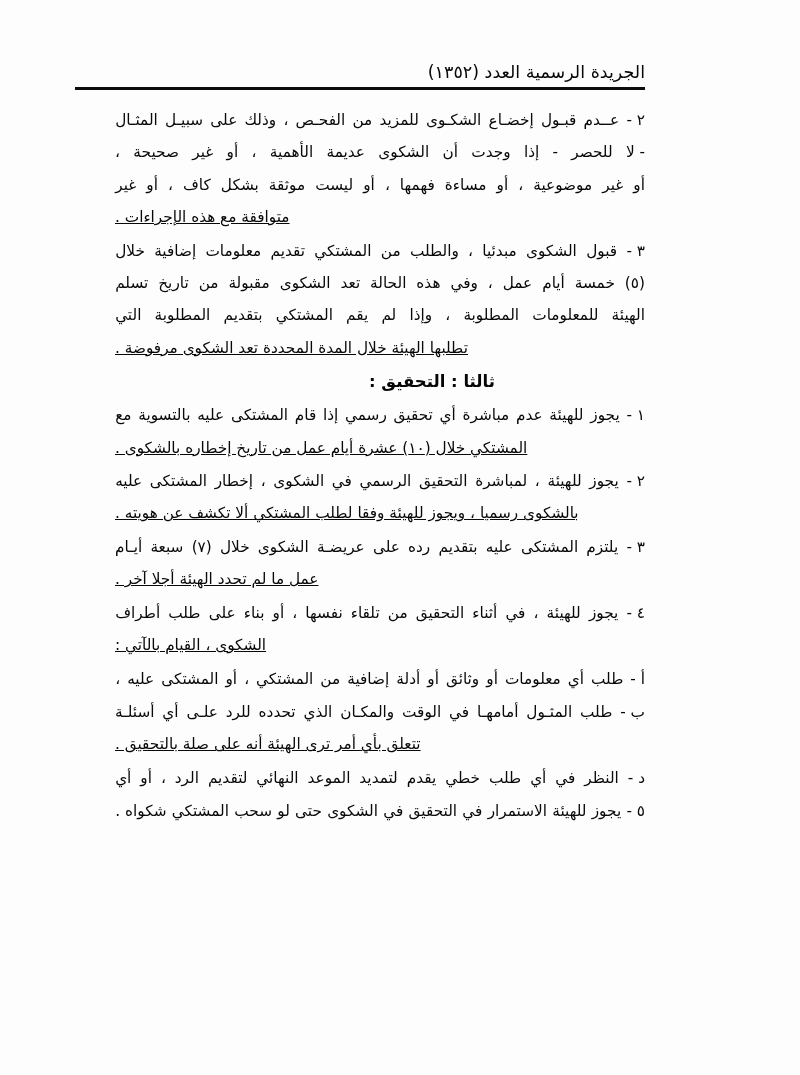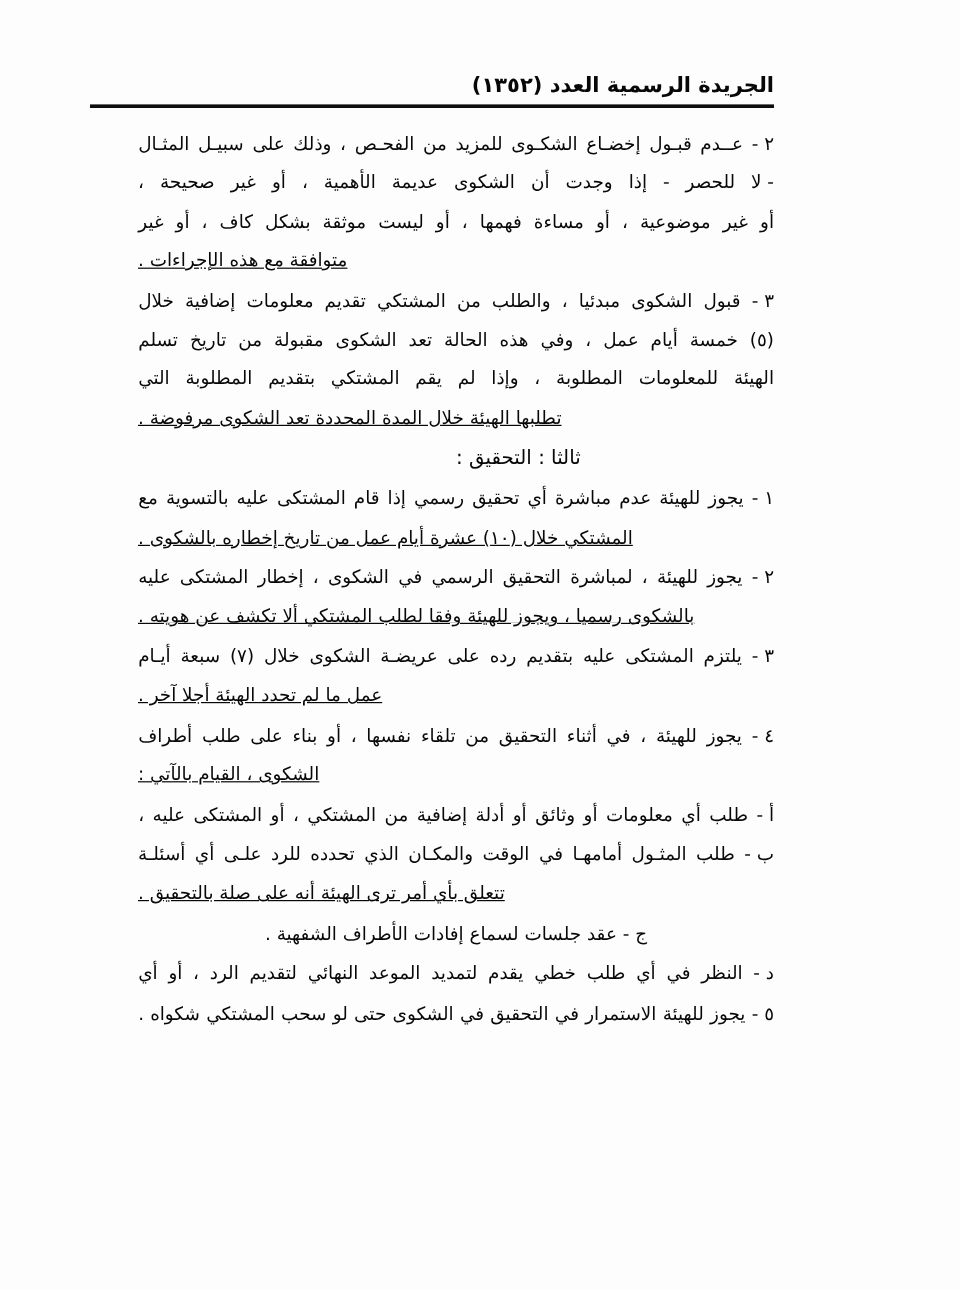--- a/index.html
+++ b/index.html
@@ -26,21 +26,21 @@
   
   .masthead {
     position: absolute;
     top: 62px;
     right: 155px;
     left: 115px;
     text-align: right;
   }
   .masthead-title {
     font-size: 17.5px;
-    font-weight: bold;
+    font-weight: normal;
     letter-spacing: -0.2px;
     color: #070707;
     white-space: nowrap;
   }
   .masthead-rule {
     margin-top: 5px;
     margin-right: 0;
     margin-left: -40px;
     height: 2.5px;
     background: #0d0d0d;
@@ -75,21 +75,21 @@
     justify-content: space-between;
     white-space: normal;
   }
   .line.justify > .seg { white-space: pre; }
   .line.left   { text-align: left; text-decoration: underline; }
   .line.center { text-align: center; }
 
   
   .section-heading {
     font-size: 16.5px;
-    font-weight: normal;
+    font-weight: bold;
     line-height: 34px;
     text-align: center;
     padding-left: 104px;
     color: #060606;
     letter-spacing: -0.1px;
   }
 </style>
 </head>
 <body>
 
@@ -308,23 +308,20 @@
           <span class="seg">الذي</span>
           <span class="seg">تحدده</span>
           <span class="seg">للرد</span>
           <span class="seg">علـى</span>
           <span class="seg">أي</span>
           <span class="seg">أسئلـة</span>
         </div>
         <div class="line left">تتعلق بأي أمر ترى الهيئة أنه على صلة بالتحقيق .</div>
       </div>
       <div class="entry">
-        <div class="line center">ج - عقد جلسات لسماع إفادات الأطراف الشفهية .</div>
-      </div>
-      <div class="entry">
         <div class="line justify">
           <span class="seg">د -</span>
           <span class="seg">النظر</span>
           <span class="seg">في</span>
           <span class="seg">أي</span>
           <span class="seg">طلب</span>
           <span class="seg">خطي</span>
           <span class="seg">يقدم</span>
           <span class="seg">لتمديد</span>
           <span class="seg">الموعد</span>

